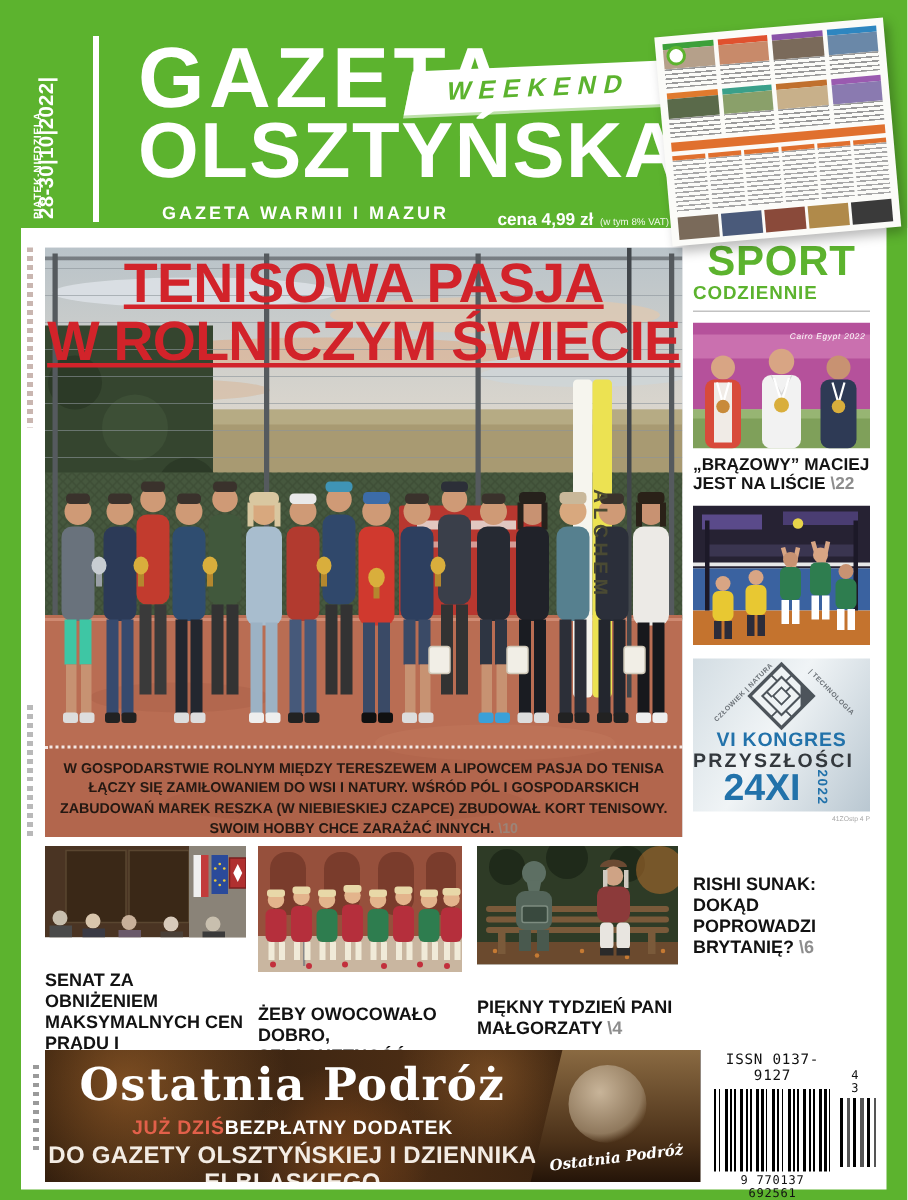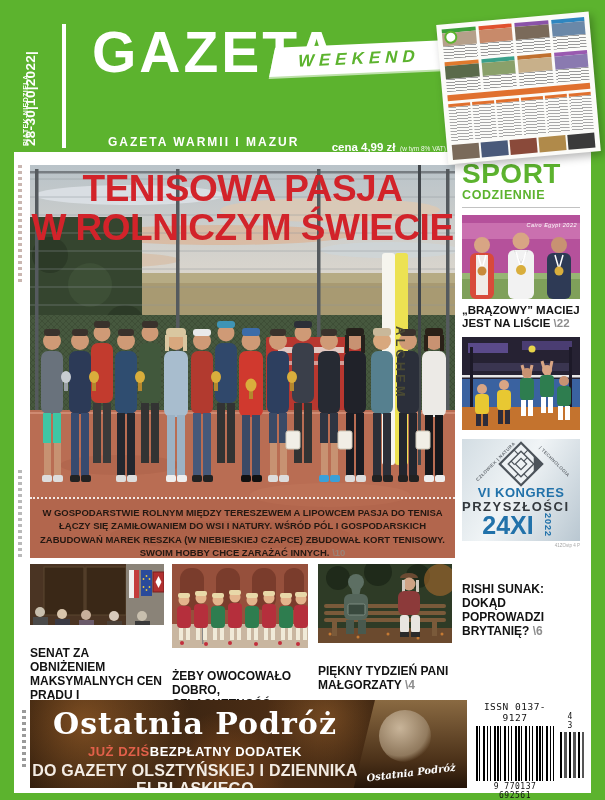--- a/index.html
+++ b/index.html
@@ -41,32 +41,32 @@
   .tvfoot div{flex:1;}
 
   
   .content{position:absolute;left:14px;top:152px;width:577px;height:641px;background:#ffffff;}
   .microprint{position:absolute;width:4px;background:repeating-linear-gradient(180deg,#c9b6b0 0 3px,transparent 3px 6px);}
 
   
   .lead-photo{position:absolute;left:30px;top:165px;width:425px;height:393px;overflow:hidden;background:#cfd4d8;}
   .lead-photo svg{display:block;}
   .lead-headline{position:absolute;top:5px;left:0;right:0;text-align:center;color:#d2232a;
-        font-weight:bold;font-size:37px;line-height:1.05;letter-spacing:-.5px;}
+        font-weight:bold;font-size:37px;line-height:1.05;letter-spacing:-.5px;text-decoration:underline;}
   .alchem{position:absolute;left:352px;top:98px;width:26px;height:200px;writing-mode:vertical-rl;
         text-orientation:mixed;font-weight:bold;font-size:13px;letter-spacing:3px;color:#4a4a33;text-align:center;}
   .lead-caption{position:absolute;left:0;right:0;bottom:0;height:61px;padding:7px 8px 0;box-sizing:border-box;
         border-top:2px dotted rgba(255,255,255,.85);background:rgba(148,72,50,.18);text-align:center;
         font-size:9.5px;font-weight:bold;color:#241812;line-height:1.4;}
   .pref{color:#8d8d8d;font-weight:bold;}
   .lead-caption .pref{color:#9c8478;}
 
   
   .sport{position:absolute;left:462px;top:161px;width:118px;}
-  .sport-title{color:#5cb32e;font-weight:bold;font-size:28px;line-height:.95;letter-spacing:.5px;}
+  .sport-title{color:#5cb32e;font-weight:bold;font-size:28px;line-height:.95;letter-spacing:.5px;text-align:center;}
   .sport-sub{color:#5cb32e;font-weight:bold;font-size:12.5px;letter-spacing:.6px;}
   .sdiv{height:1px;background:#c2c2c2;margin-top:5px;}
   .sb-photo{position:relative;margin-top:7px;}
   .sb-photo svg{display:block;}
   .ph-overlay{position:absolute;top:7px;right:3px;color:#fff;font-style:italic;font-size:5.5px;letter-spacing:.5px;}
   .sb-head{margin-top:5px;font-size:11.5px;font-weight:bold;line-height:1.13;color:#141414;}
 
   
   .kongres{position:relative;margin-top:9px;width:118px;height:102px;
         background:linear-gradient(120deg,#d3dde3,#f0f4f6 45%,#b9c7d1);overflow:hidden;}
@@ -130,20 +130,21 @@
   <div class="microprint" style="left:22px;top:710px;height:60px;background:repeating-linear-gradient(180deg,#9a9a9a 0 3px,transparent 3px 6px);"></div>
 
   <div class="masthead">
     <div class="date-block">
       <span class="date-l1">PIĄTEK-NIEDZIELA</span>
       <span class="date-l2">28-30|10|2022|</span>
     </div>
     <div class="date-slit"></div>
     <div class="np-title">
       <div class="np-t1">GAZETA</div>
+      <div class="np-t2">OLSZTYŃSKA</div>
     </div>
     <div class="weekend">
       <span>WEEKEND</span>
     </div>
     <div class="tagline">GAZETA WARMII I MAZUR</div>
     <div class="price">
       <span class="p1">cena 4,99 zł</span>
       <span class="p2">(w tym 8% VAT)</span>
     </div>
   </div>

